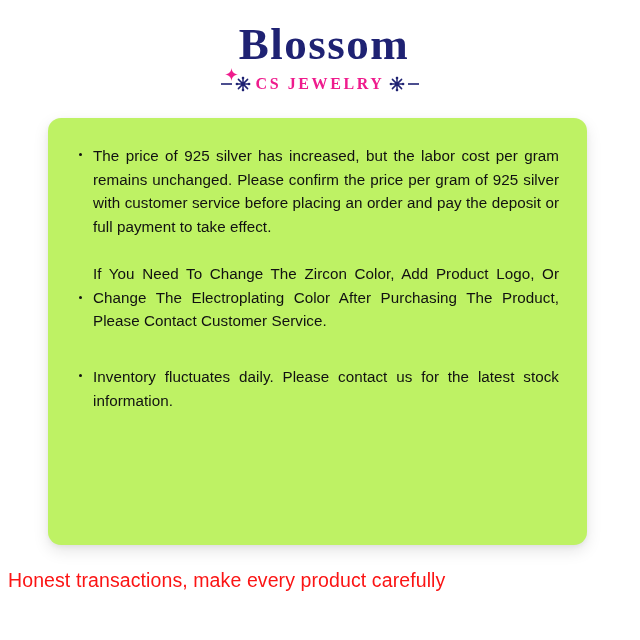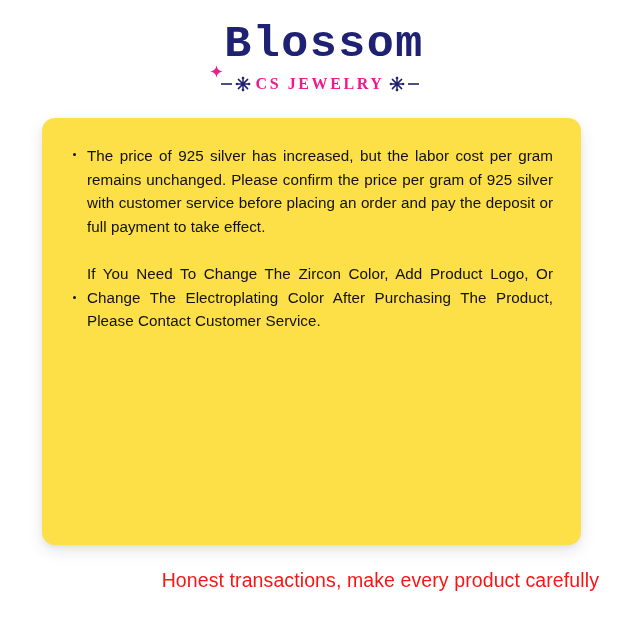--- a/index.html
+++ b/index.html
@@ -17,21 +17,21 @@
 
   
   .brand {
     position: absolute;
     top: 22px;
     left: 0;
     width: 640px;
     text-align: center;
   }
   .brand-wordmark {
-    font-family: Liberation Mono, monospace;
+    font-family: Liberation Serif, serif;
     font-size: 45px;
     font-weight: 700;
     color: #1f2273;
     letter-spacing: 1.5px;
     line-height: 1;
     display: inline-block;
     position: relative;
     padding-left: 8px;
   }
   .sparkle {
@@ -59,25 +59,25 @@
   .ornament {
     display: inline-flex;
     align-items: center;
     color: #1f2273;
   }
   .ornament svg { display: block; }
 
   
   .card {
     position: absolute;
-    left: 42px;
+    left: 48px;
     top: 118px;
     width: 539px;
     height: 427px;
-    background: #fde047;
+    background: #bef264;
     border-radius: 13px;
     box-sizing: border-box;
     padding: 26px 28px 20px 30px;
     box-shadow: 0 6px 16px rgba(0,0,0,0.10), 0 2px 5px rgba(0,0,0,0.05);
   }
 
   .bullet-list {
     margin: 0;
     padding: 0;
     list-style: none;
@@ -110,24 +110,24 @@
   .emph-red { color: #fb1414; }
 
   
   .b1 { margin-bottom: 23px; }
   .b2 { margin-bottom: 32px; }
   .b3 { margin-bottom: 26px; }
 
   
   .footer {
     position: absolute;
-    left: 15px;
+    left: 8px;
     top: 569px;
     width: 584px;
-    text-align: right;
+    text-align: left;
     color: #fb1414;
     font-size: 19.5px;
     letter-spacing: 0.1px;
   }
 </style>
 </head>
 <body>
 
 <div class="brand">
 
@@ -185,18 +185,22 @@
     <li class="bullet-item b1">
       <span class="bullet-dot"></span>
       <span>The price of 925 silver has increased, but the labor cost per gram remains unchanged. Please confirm the price per gram of 925 silver with customer service before placing an order and pay the deposit or full payment to take effect.</span>
     </li>
 
     <li class="bullet-item b2 dot-middle">
       <span class="bullet-dot"></span>
       <span>If You Need To Change The Zircon Color, Add Product Logo, Or Change The Electroplating Color After Purchasing The Product, Please Contact Customer Service.</span>
     </li>
 
+    <li class="bullet-item b3">
+      <span class="bullet-dot"></span>
+      <span>Inventory fluctuates daily. Please contact us for the latest stock information.</span>
+    </li>
 
 
   </ul>
 </div>
 
 <div class="footer">Honest transactions, make every product carefully</div>
 
 </body></html>

